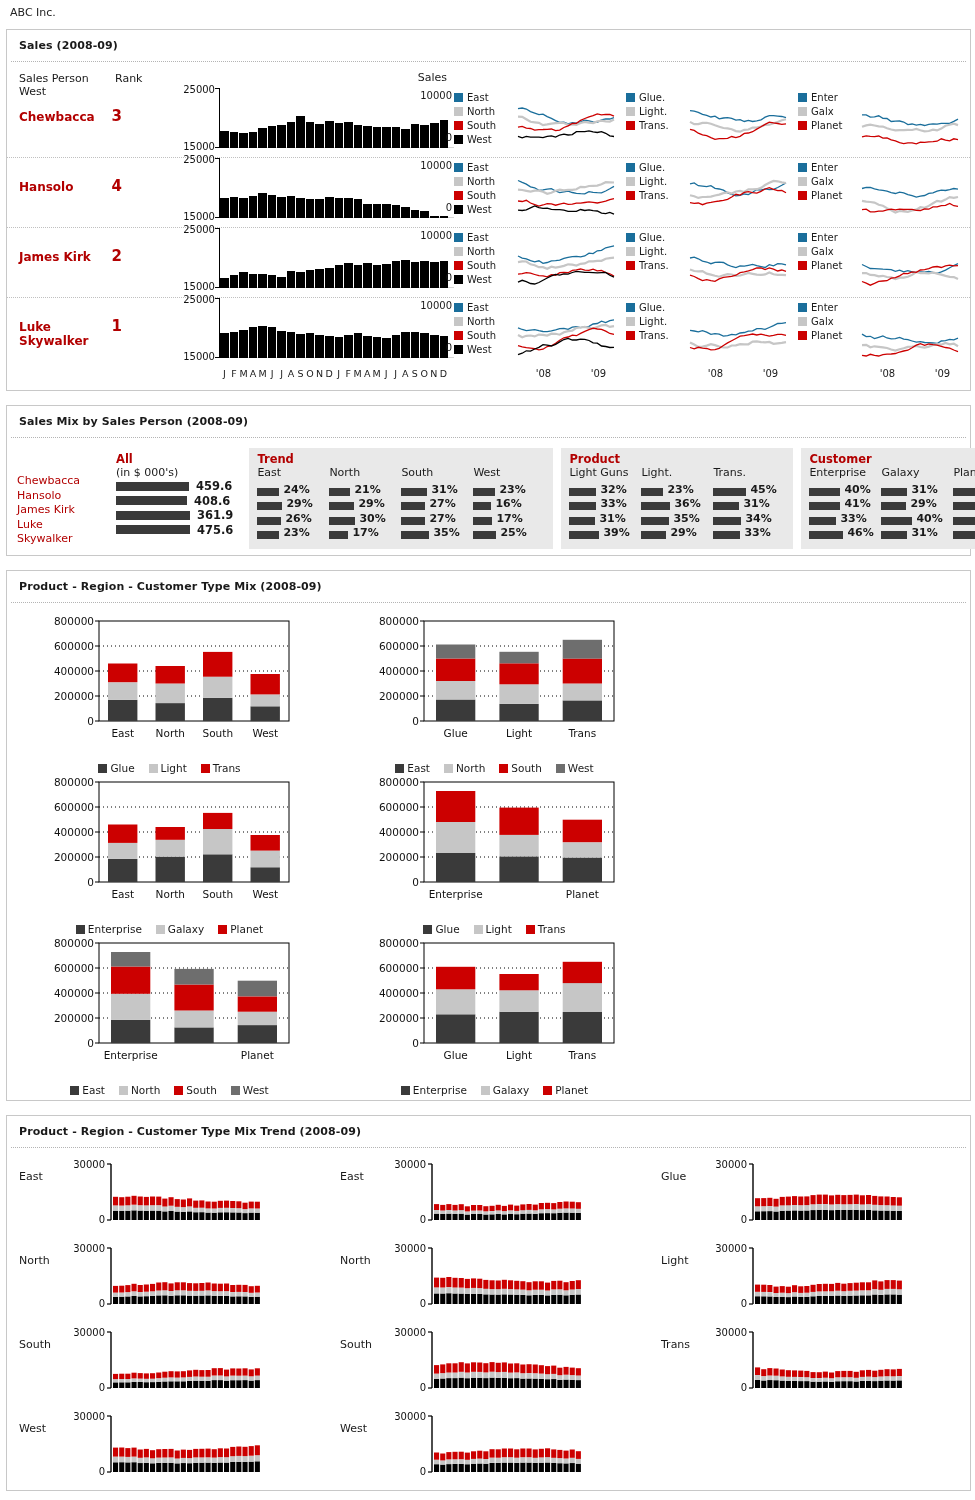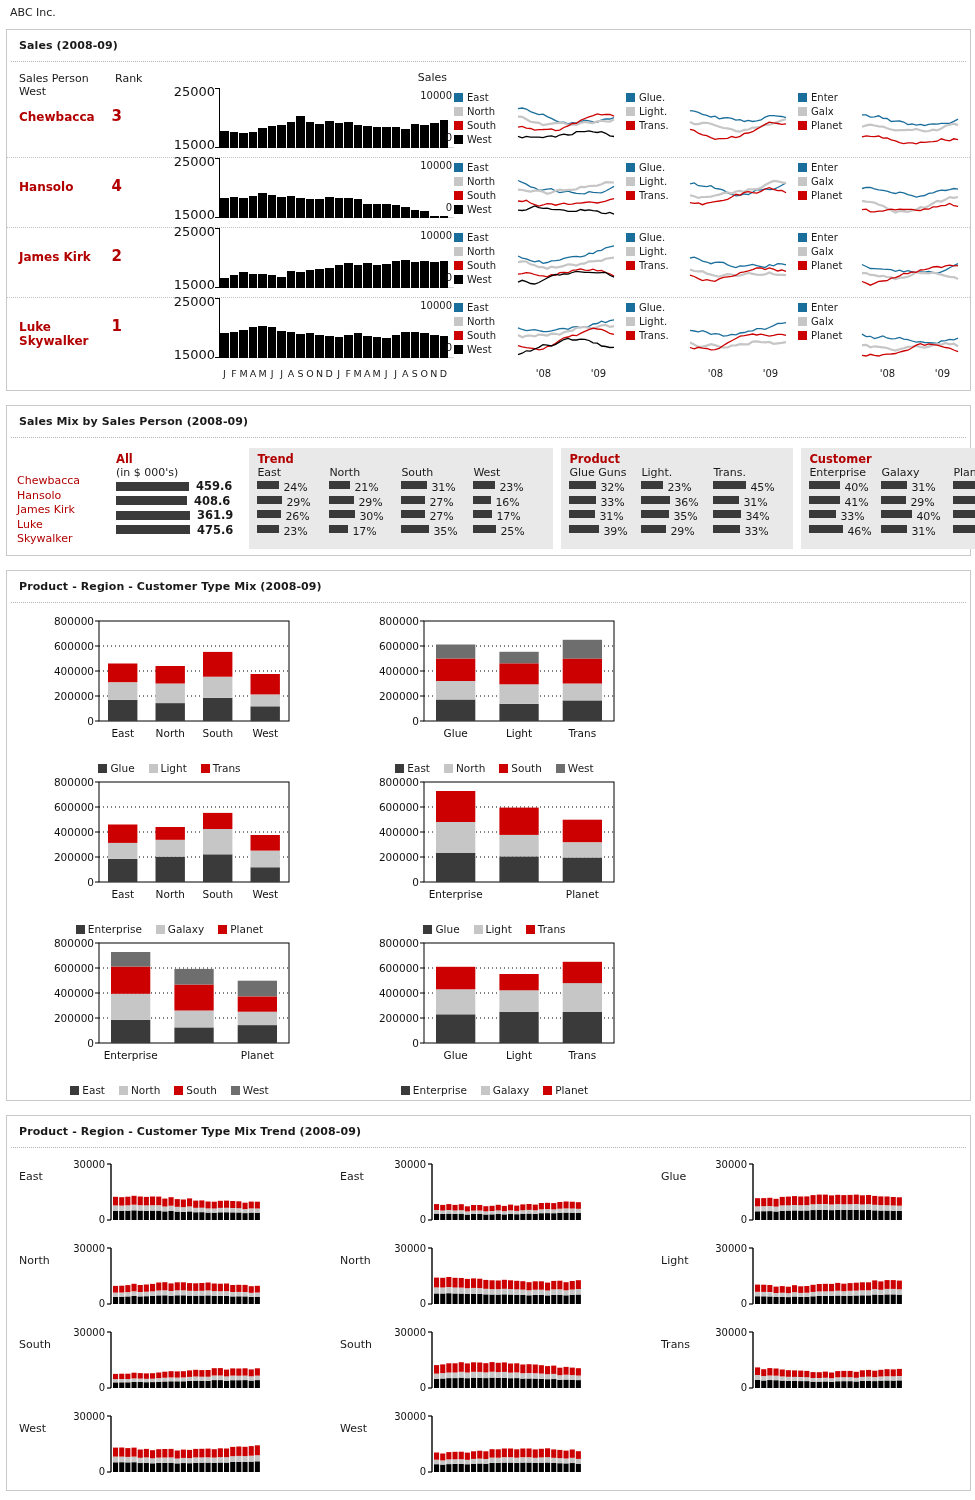--- a/index.html
+++ b/index.html
@@ -31,21 +31,21 @@
   .col-bars { width:292px; position:relative; }
   .sales-word { position:absolute; right:24px; top:-1px; font-size:11px; }
   .col-spark { flex:1; }
 
   .sales-row { display:flex; align-items:flex-start; border-bottom:1px dotted #c0c0c0; height:70px; }
   .sales-row.last { border-bottom:none; }
   .person { width:108px; padding-left:12px; color:#b20000; font-weight:bold; font-size:12px; padding-top:22px; }
   .rank { width:64px; color:#b20000; font-weight:bold; font-size:15px; padding-top:19px; }
 
   .barchart { width:292px; height:70px; position:relative; }
-  .barchart .ylab { position:absolute; left:0; font-size:13px; color:#111; width:42px; text-align:right;}
+  .barchart .ylab { position:absolute; left:0; font-size:10px; color:#111; width:42px; text-align:right;}
   .barchart .ytop { top:-4px; }
   .barchart .ybot { bottom:6px; }
   .barchart .axis { position:absolute; left:46px; top:0px; bottom:10px; width:1px; background:#000; }
   .barchart .axis:before { content:""; position:absolute; top:0; left:-4px; width:4px; height:1px; background:#000;}
   .barchart .axis:after { content:""; position:absolute; bottom:0; left:-4px; width:4px; height:1px; background:#000;}
   .bars { position:absolute; left:47px; right:6px; bottom:10px; top:0px; display:flex; align-items:flex-end; gap:1px; }
   .bars span { flex:1; background:#000; display:block; }
   .baseline { position:absolute; left:47px; right:0px; bottom:10px; height:1px; background:#d6d6d6; }
 
   .months { display:flex; padding-left:0; }
@@ -73,21 +73,21 @@
   .mixwrap { display:flex; padding: 10px 8px 6px 10px; align-items:flex-start; }
   .mix-names { width:130px; padding-top:26px; }
   .mix-names div { color:#b20000; font-size:11px; line-height:14.5px; }
   .mixblock { background:#e9e9e9; padding:4px 8px 10px 8px; margin-right:8px; }
   .mixblock.plain { background:transparent; padding-left:0;margin-left:36px; }
   .mix-h { color:#b20000; font-weight:bold; font-size:11.5px; }
   .mix-sub { font-size:11px; }
   .mcols { display:flex; }
   .mcol { width:72px; }
   .mcol .ch { font-size:11px; padding-bottom:2px; }
-  .mrow { display:flex; align-items:flex-start; height:14.5px; justify-content:flex-start; }
+  .mrow { display:flex; align-items:flex-end; height:14.5px; justify-content:flex-start;font-weight:bold; }
   .mbar { height:8px; background:#3a3a3a; display:inline-block; }
   .mval { font-size:11px; margin-left:4px; }
   .allcol { width:140px; }
   .allrow { display:flex; align-items:center; height:14.5px; }
   .allrow .mbar { height:9px; }
   .allrow .aval { font-size:11.5px; font-weight:bold; margin-left:7px; }
 
   
   .chart-grid { display:flex; flex-wrap:wrap; padding: 10px 0 4px 0; }
   .cell { width:325px; }
@@ -747,21 +747,21 @@
                 <span class="mbar" style="width: 23px;"></span>
                 <span class="mval">25%</span>
               </div>
             </div>
           </div>
         </div>
         <div class="mixblock">
           <div class="mix-h">Product</div>
           <div class="mcols">
             <div class="mcol">
-              <div class="ch">Glue Guns</div>
+              <div class="ch">Light Guns</div>
               <div class="mrow">
                 <span class="mbar" style="width: 27px;"></span>
                 <span class="mval">32%</span>
               </div>
               <div class="mrow">
                 <span class="mbar" style="width: 27px;"></span>
                 <span class="mval">33%</span>
               </div>
               <div class="mrow">
                 <span class="mbar" style="width: 26px;"></span>

